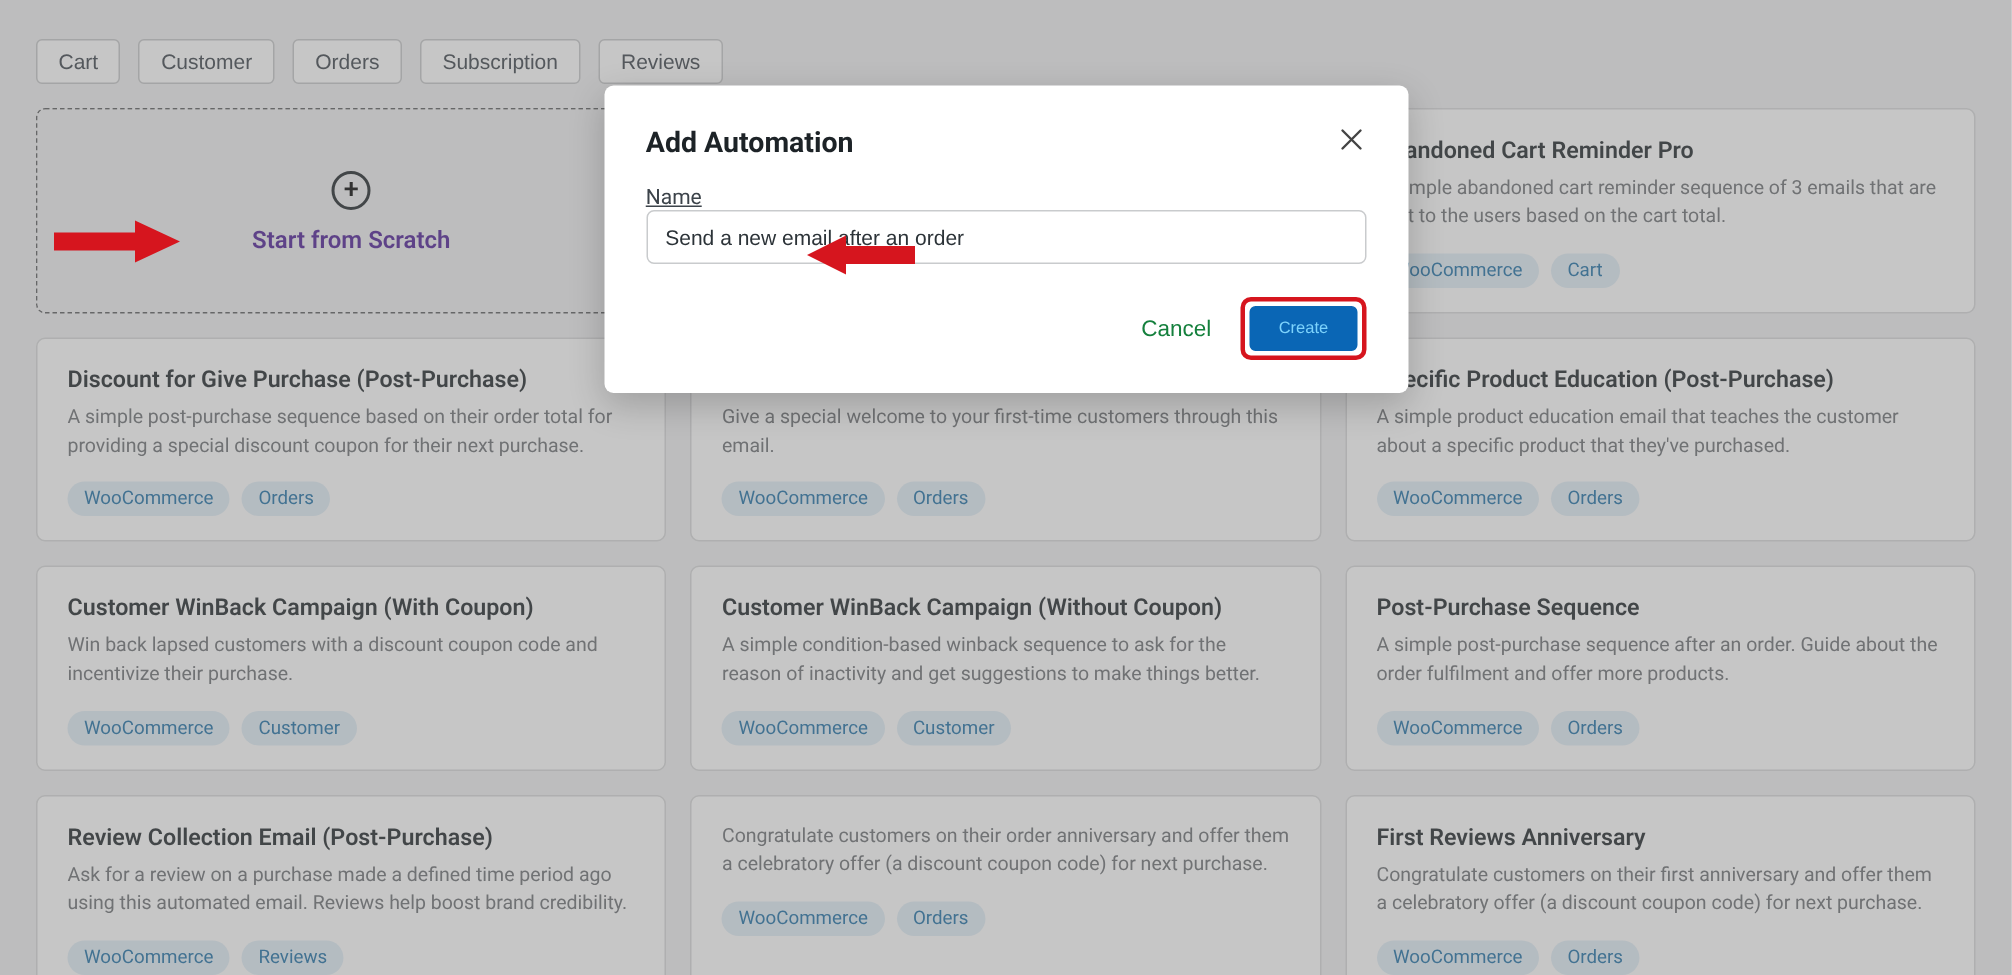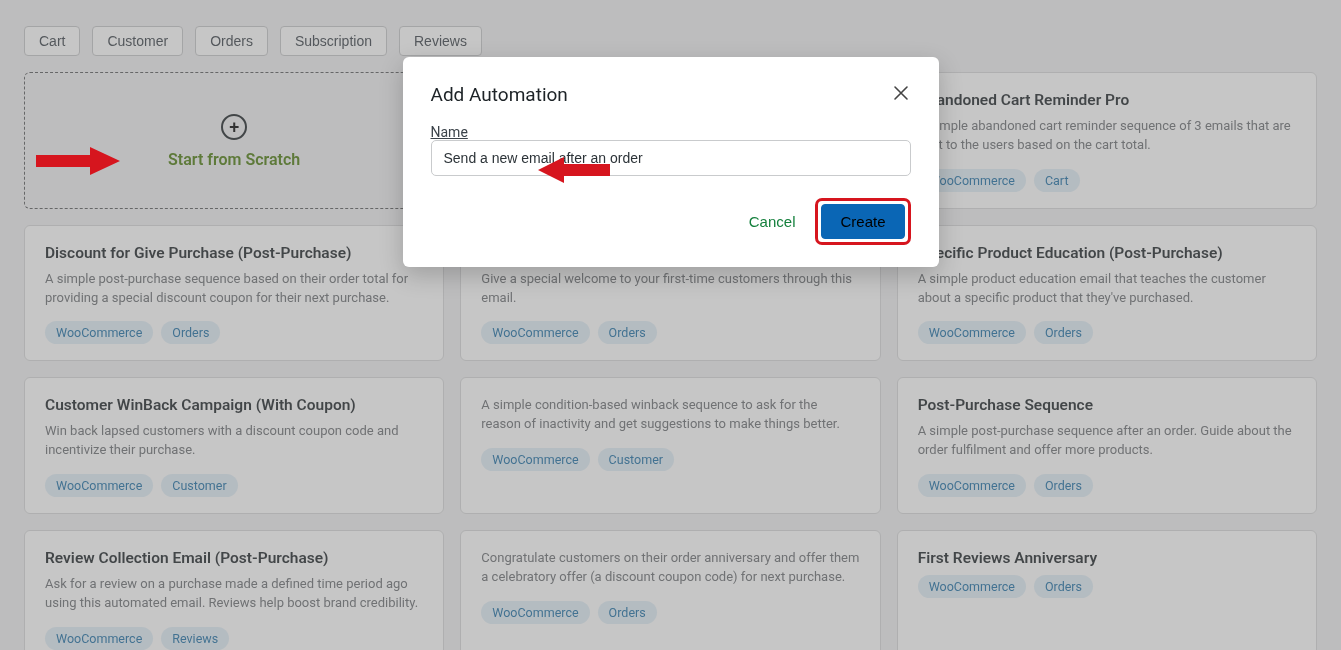--- a/index.html
+++ b/index.html
@@ -60,21 +60,21 @@
     align-items: center;
     justify-content: center;
     font-size: 18px;
     font-weight: 500;
     line-height: 1;
     margin-bottom: 10px;
   }
   .scratch-title {
     font-size: 16px;
     font-weight: 600;
-    color: #4d7c0f;
+    color: #4c1d95;
   }
   .card-title {
     font-size: 15.5px;
     font-weight: 600;
     color: #1d2327;
     margin-bottom: 8px;
   }
   .card-desc {
     font-size: 13px;
     color: #6b6e72;
@@ -113,21 +113,21 @@
     padding: 26px 28px 22px 28px;
   }
   .modal-header {
     display: flex;
     justify-content: space-between;
     align-items: flex-start;
     margin-bottom: 18px;
   }
   .modal-title {
     font-size: 19px;
-    font-weight: 400;
+    font-weight: 700;
     color: #1d2327;
   }
   .modal-close {
     font-size: 22px;
     color: #444;
     cursor: pointer;
     line-height: 1;
     background: none;
     border: none;
     padding: 0 2px;
@@ -164,22 +164,22 @@
   }
   .create-wrap {
     border: 3.5px solid #d6151e;
     border-radius: 7px;
     padding: 3px;
     display: inline-block;
   }
   .btn-create {
     background: #0a66b5;
     border: 1px solid #0a66b5;
-    color: #000000;
-    font-size: 15px;
+    color: #7dd3fc;
+    font-size: 11px;
     padding: 8px 18px;
     border-radius: 4px;
     cursor: pointer;
   }
 
   
   .arrow {
     position: absolute;
     z-index: 20;
   }
@@ -243,20 +243,21 @@
       </div>
       <div class="card">
         <div class="card-title">Customer WinBack Campaign (With Coupon)</div>
         <div class="card-desc">Win back lapsed customers with a discount coupon code and incentivize their purchase.</div>
         <div class="tag-row">
           <span class="tag">WooCommerce</span>
           <span class="tag">Customer</span>
         </div>
       </div>
       <div class="card">
+        <div class="card-title">Customer WinBack Campaign (Without Coupon)</div>
         <div class="card-desc">A simple condition-based winback sequence to ask for the reason of inactivity and get suggestions to make things better.</div>
         <div class="tag-row">
           <span class="tag">WooCommerce</span>
           <span class="tag">Customer</span>
         </div>
       </div>
       <div class="card">
         <div class="card-title">Post-Purchase Sequence</div>
         <div class="card-desc">A simple post-purchase sequence after an order. Guide about the order fulfilment and offer more products.</div>
         <div class="tag-row">
@@ -274,20 +275,21 @@
       </div>
       <div class="card">
         <div class="card-desc">Congratulate customers on their order anniversary and offer them a celebratory offer (a discount coupon code) for next purchase.</div>
         <div class="tag-row">
           <span class="tag">WooCommerce</span>
           <span class="tag">Orders</span>
         </div>
       </div>
       <div class="card">
         <div class="card-title">First Reviews Anniversary</div>
+        <div class="card-desc">Congratulate customers on their first anniversary and offer them a celebratory offer (a discount coupon code) for next purchase.</div>
         <div class="tag-row">
           <span class="tag">WooCommerce</span>
           <span class="tag">Orders</span>
         </div>
       </div>
     </div>
 </div>
 
 <div class="overlay"></div>
 

